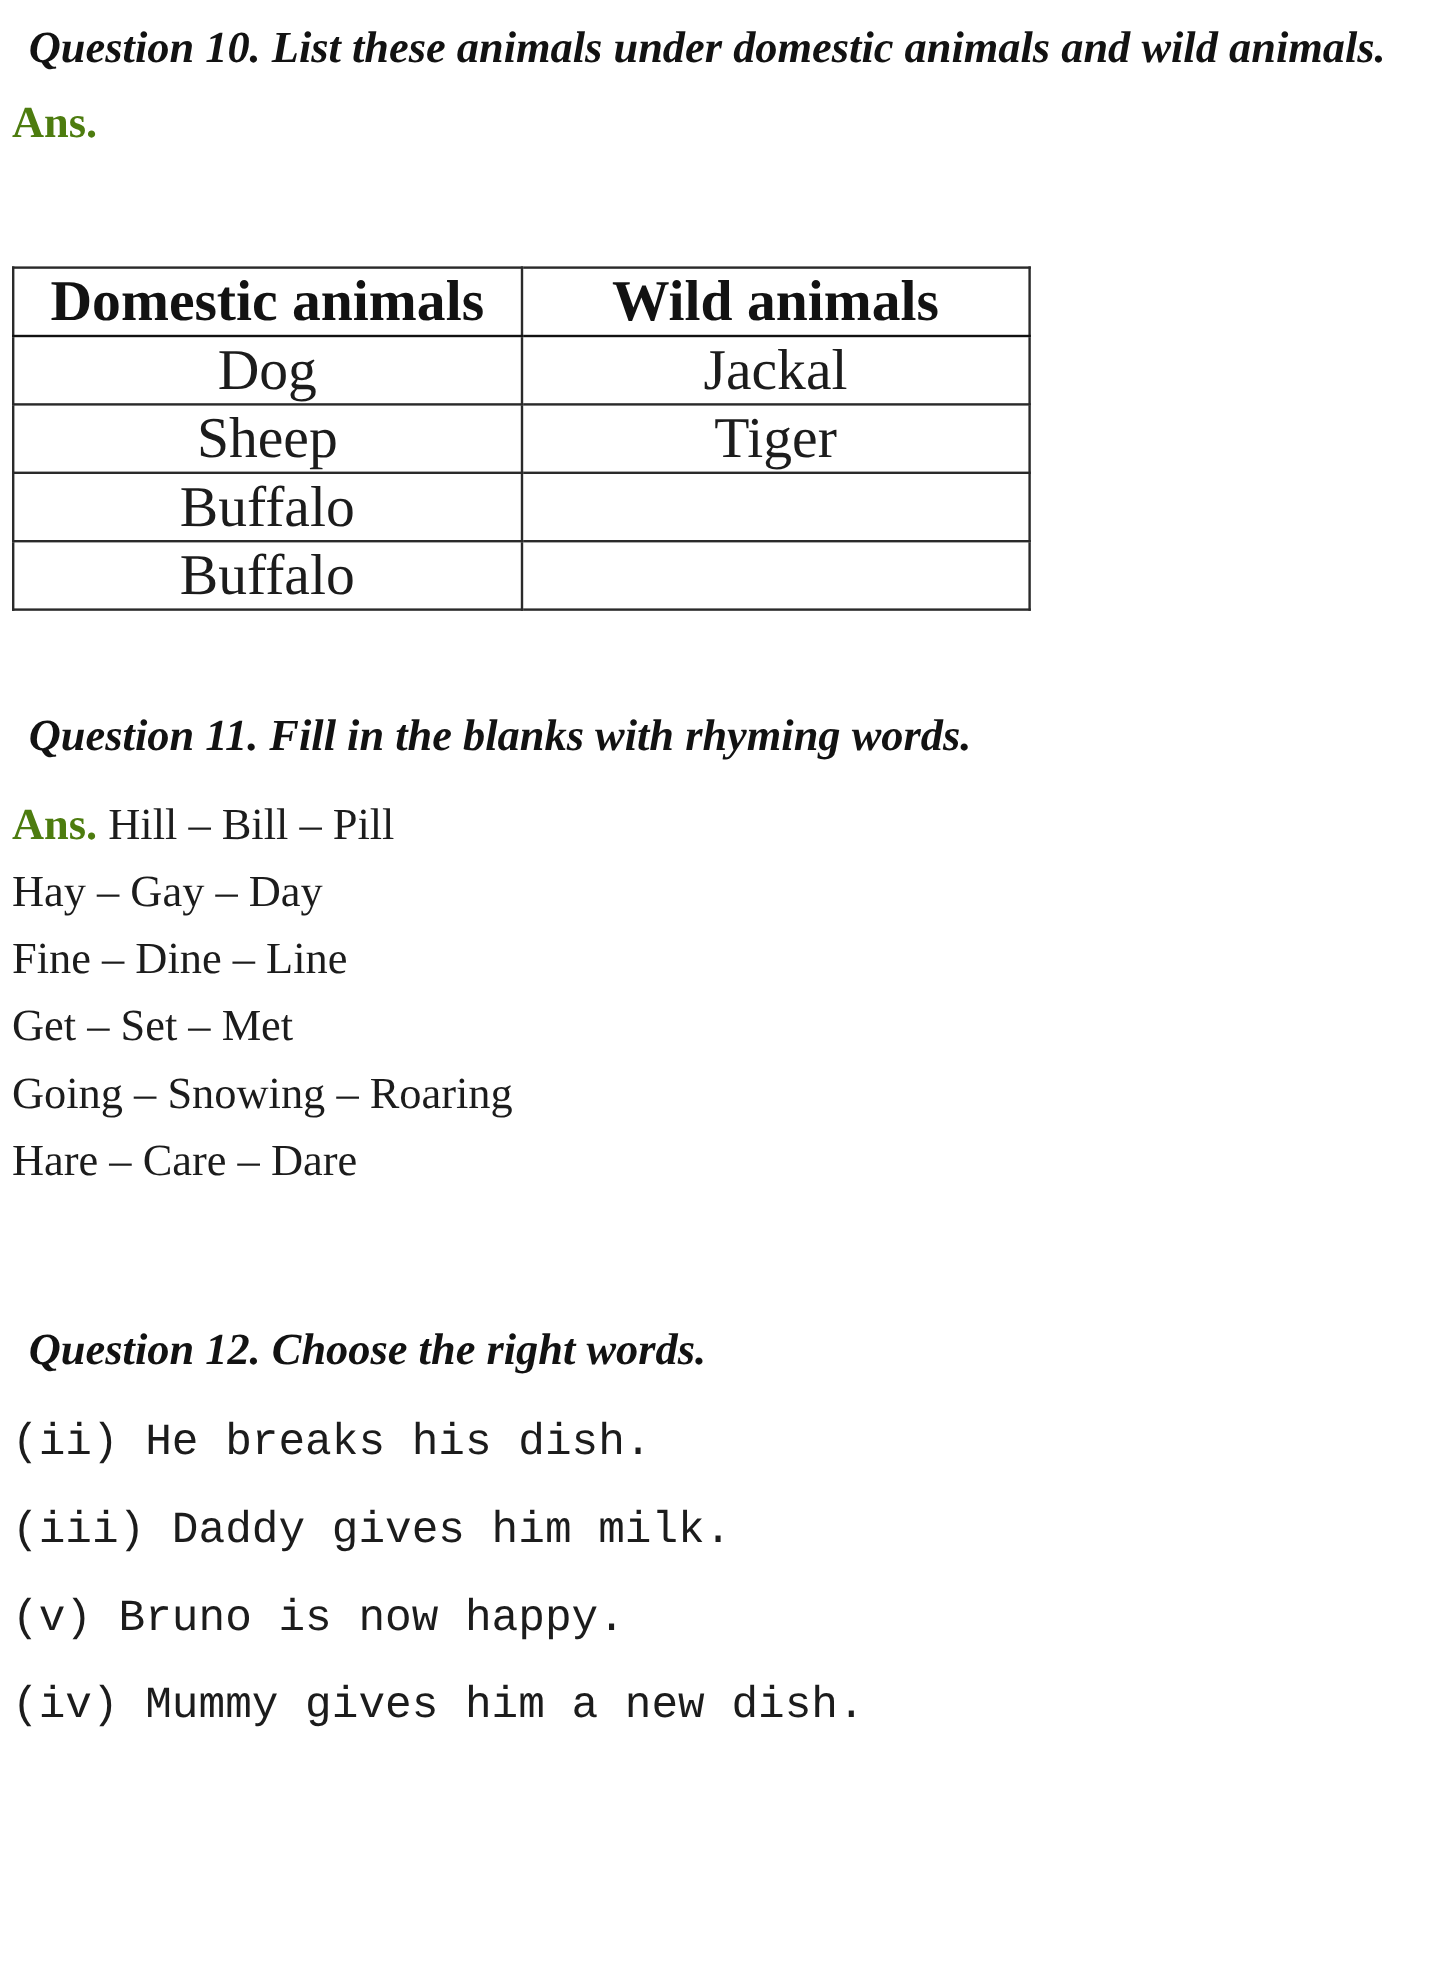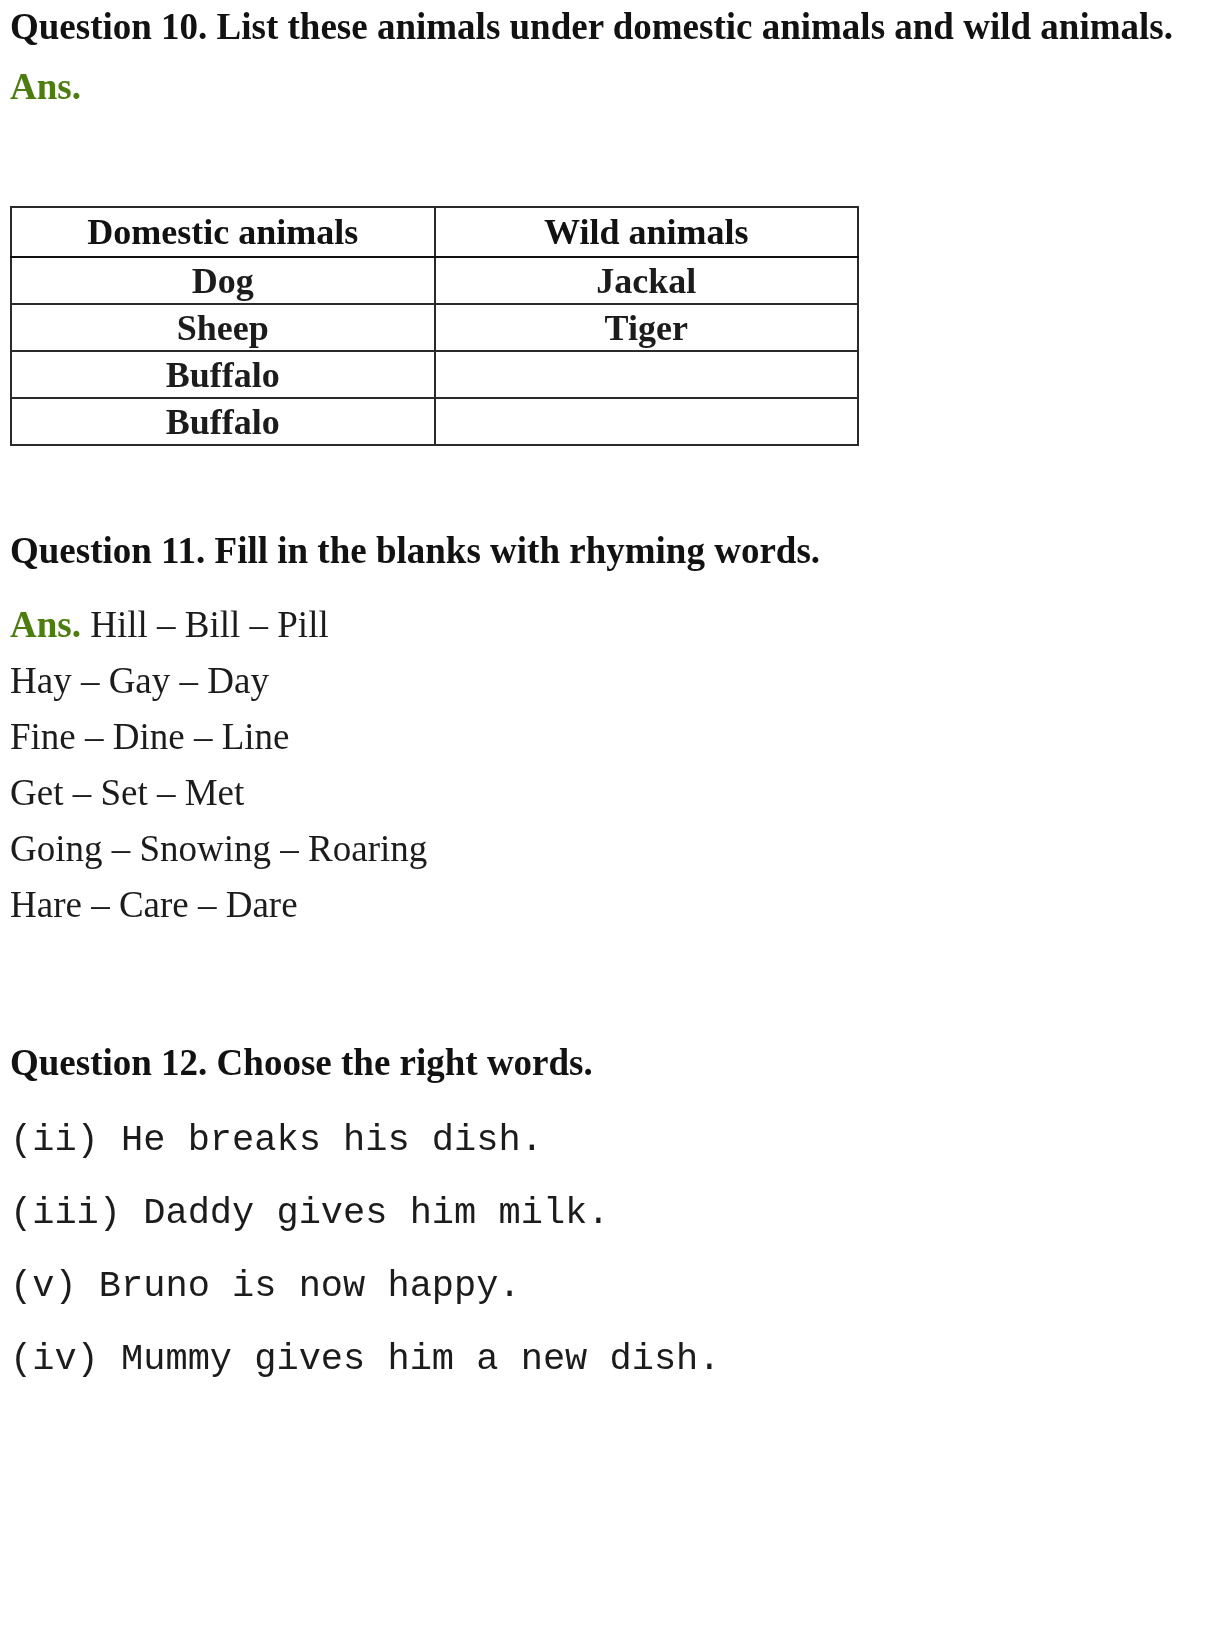--- a/index.html
+++ b/index.html
@@ -24,52 +24,53 @@
     white-space: nowrap;
   }
   .q-heading {
     font-weight: 700;
     color: #121212;
     white-space: normal;
     text-align: justify;
     text-align-last: left;
     line-height: 53px;
     font-size: 37px;
-    margin: 0;
+    margin: 14px;
+    font-style: italic;
   }
   .ans-label {
     font-weight: 700;
     color: #4d7c0f;
   }
   .ans10 { margin-top: 12px; }
   .animals-table {
     border-collapse: collapse;
     width: 849px;
     margin-top: 97px;
     border: 2px solid #151515;
     table-layout: fixed;
   }
   .animals-table th,
   .animals-table td {
     border: 2px solid #2a2a2a;
     text-align: center;
     vertical-align: middle;
     padding: 0;
-    font-size: 36px;
+    font-size: 48px;
     overflow: hidden;
   }
   .animals-table th {
     height: 48px;
     font-weight: 700;
     color: #121212;
     border-bottom-color: #111111;
   }
   .animals-table td {
     height: 45px;
-    font-weight: 700;
+    font-weight: 400;
   }
   .q11-heading { margin-top: 78px; }
   .ans11 { margin-top: 26px; }
   .rhyme-line { margin-top: 12px; }
   .q12-heading { margin-top: 109px; }
   .ans12 { margin-top: 29px; }
   .choice-line { margin-top: 29px; font-family: Liberation Mono, monospace; }
 </style>
 </head>
 <body>

